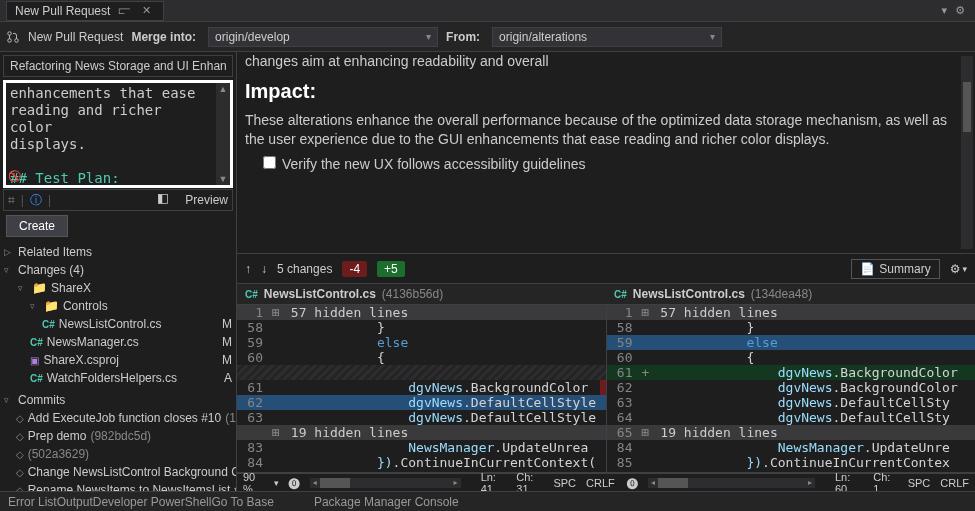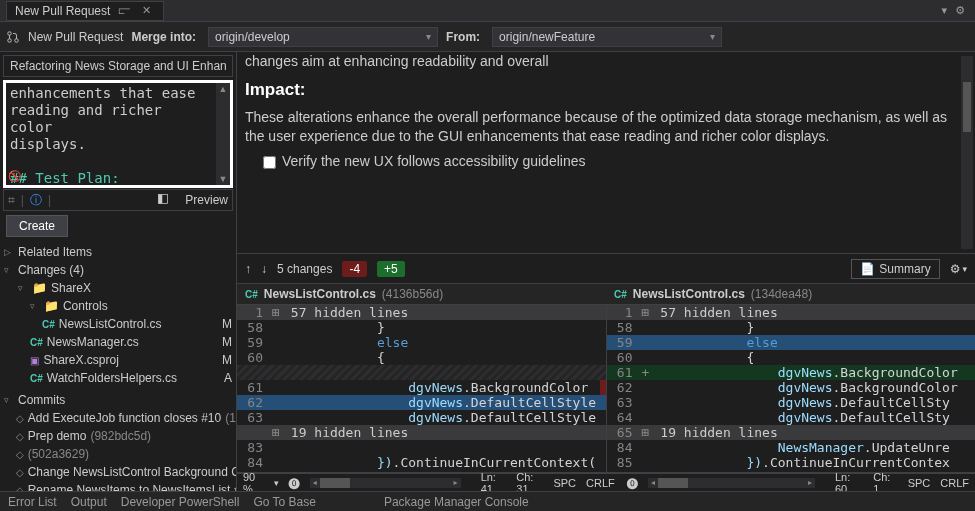--- a/index.html
+++ b/index.html
@@ -158,22 +158,22 @@
   padding: 0 20px 10px 8px;
   position: relative;
   border-bottom: 1px solid #3f3f46;
 }
 .preview-pane .scrollbar {
   position:absolute; right:2px; top:4px; bottom:4px; width:12px;
   background:#2d2d30;
 }
 .preview-pane .scrollbar .thumb { position:absolute; top:26px; left:2px; right:2px; height:50px; background:#555; }
 .preview-pane p { font-size: 14px; line-height:1.4; color:#ccc; margin-bottom: 6px; }
-.preview-pane h2 { font-size: 17px; font-weight:600; color:#fff; margin: 8px 0; }
-.preview-pane .checkbox-line { display:flex; align-items:flex-end; gap:6px; font-size:14px; margin-left:18px; margin-top:6px;}
+.preview-pane h2 { font-size: 20px; font-weight:600; color:#fff; margin: 8px 0; }
+.preview-pane .checkbox-line { display:flex; align-items:flex-start; gap:6px; font-size:14px; margin-left:18px; margin-top:6px;}
 .preview-pane input[type=checkbox]{ accent-color:#555; }
 .diff-header {
   height: 30px;
   background: #1e1e1e;
   display: flex;
   align-items: center;
   padding: 0 8px;
   gap: 10px;
   border-bottom: 1px solid #3f3f46;
 }
@@ -205,21 +205,21 @@
 .codeline.add { background:#13381f; }
 .codeline.dash-gap { background:repeating-linear-gradient(135deg,#2d2d30 0,#2d2d30 3px,#242424 3px,#242424 6px); height:15px; }
 .statusbars { display:flex; border-top:1px solid #3f3f46; }
 .statusbar { flex:1; height:18px; background:#1e1e1e; display:flex; align-items:center; font-size:11px; color:#ccc; gap:10px; padding:0 6px; border-top:1px solid #3f3f46;}
 .statusbar .grp { display:flex; align-items:center; gap:4px; }
 .statusbar .sep { flex:1; }
 .statusbar .sbar { height:10px; width:180px; background:#2d2d30; position:relative; }
 .statusbar .sbar .sthumb { position:absolute; left:0; top:0; bottom:0; width:30px; background:#555;}
 .statusbar .sbar .sbtn { position:absolute; top:0; bottom:0; width:10px; color:#888; font-size:8px; display:flex; align-items:center; justify-content:center;}
 .bottombar {
-  height:20px; background:#252526; display:flex; align-items:center; gap:14px; padding:0 8px; font-size:12px; color:#999; border-top:1px solid #3f3f46;
+  height:20px; background:#252526; display:flex; align-items:center; padding:0 8px; font-size:12px; color:#999; border-top:1px solid #3f3f46;
 }
 .bottombar span { cursor:pointer; }
 </style>
 </head>
 <body>
 
 <div class="titlebar">
   <div class="tab">
     <span>New Pull Request</span>
     <span class="pin">⫍</span>
@@ -240,21 +240,21 @@
       </svg>
   </span>
   <span>New Pull Request</span>
   <span class="ddlabel" style="font-weight:600;">Merge into:</span>
   <div class="dropdown">
     <span>origin/develop</span>
     <span class="arrow">▾</span>
   </div>
   <span class="ddlabel" style="font-weight:600;text-align:center;">From:</span>
   <div class="dropdown">
-    <span>origin/newFeature</span>
+    <span>origin/alterations</span>
     <span class="arrow">▾</span>
   </div>
 </div>
 
 <div class="main">
 
   <div class="leftcol">
     <input class="title-input" value="Refactoring News Storage and UI Enhancements" style="">
     <div class="desc-area">
       <div class="desc-text" id="desc-text">enhancements that ease
@@ -444,20 +444,21 @@
             <span class="code"><span class="pn">                </span><span class="wh">dgvNews</span><span class="pn">.DefaultCellStyle</span></span>
           </div>
           <div class="codeline hidden-lines">
             <span class="lno"></span>
             <span class="gutter">⊞</span>
             <span class="code"> 19 hidden lines</span>
           </div>
           <div class="codeline ">
             <span class="lno">83</span>
             <span class="gutter"></span>
+            <span class="code"><span class="pn">                </span><span class="wh">NewsManager</span><span class="pn">.UpdateUnrea</span></span>
           </div>
           <div class="codeline ">
             <span class="lno">84</span>
             <span class="gutter"></span>
             <span class="code"><span class="pn">            </span><span class="wh">})</span><span class="pn">.ContinueInCurrentContext(</span></span>
           </div>
           <div class="codeline ">
             <span class="lno">85</span>
             <span class="gutter"></span>
             <span class="code"><span class="pn">            {</span></span>

